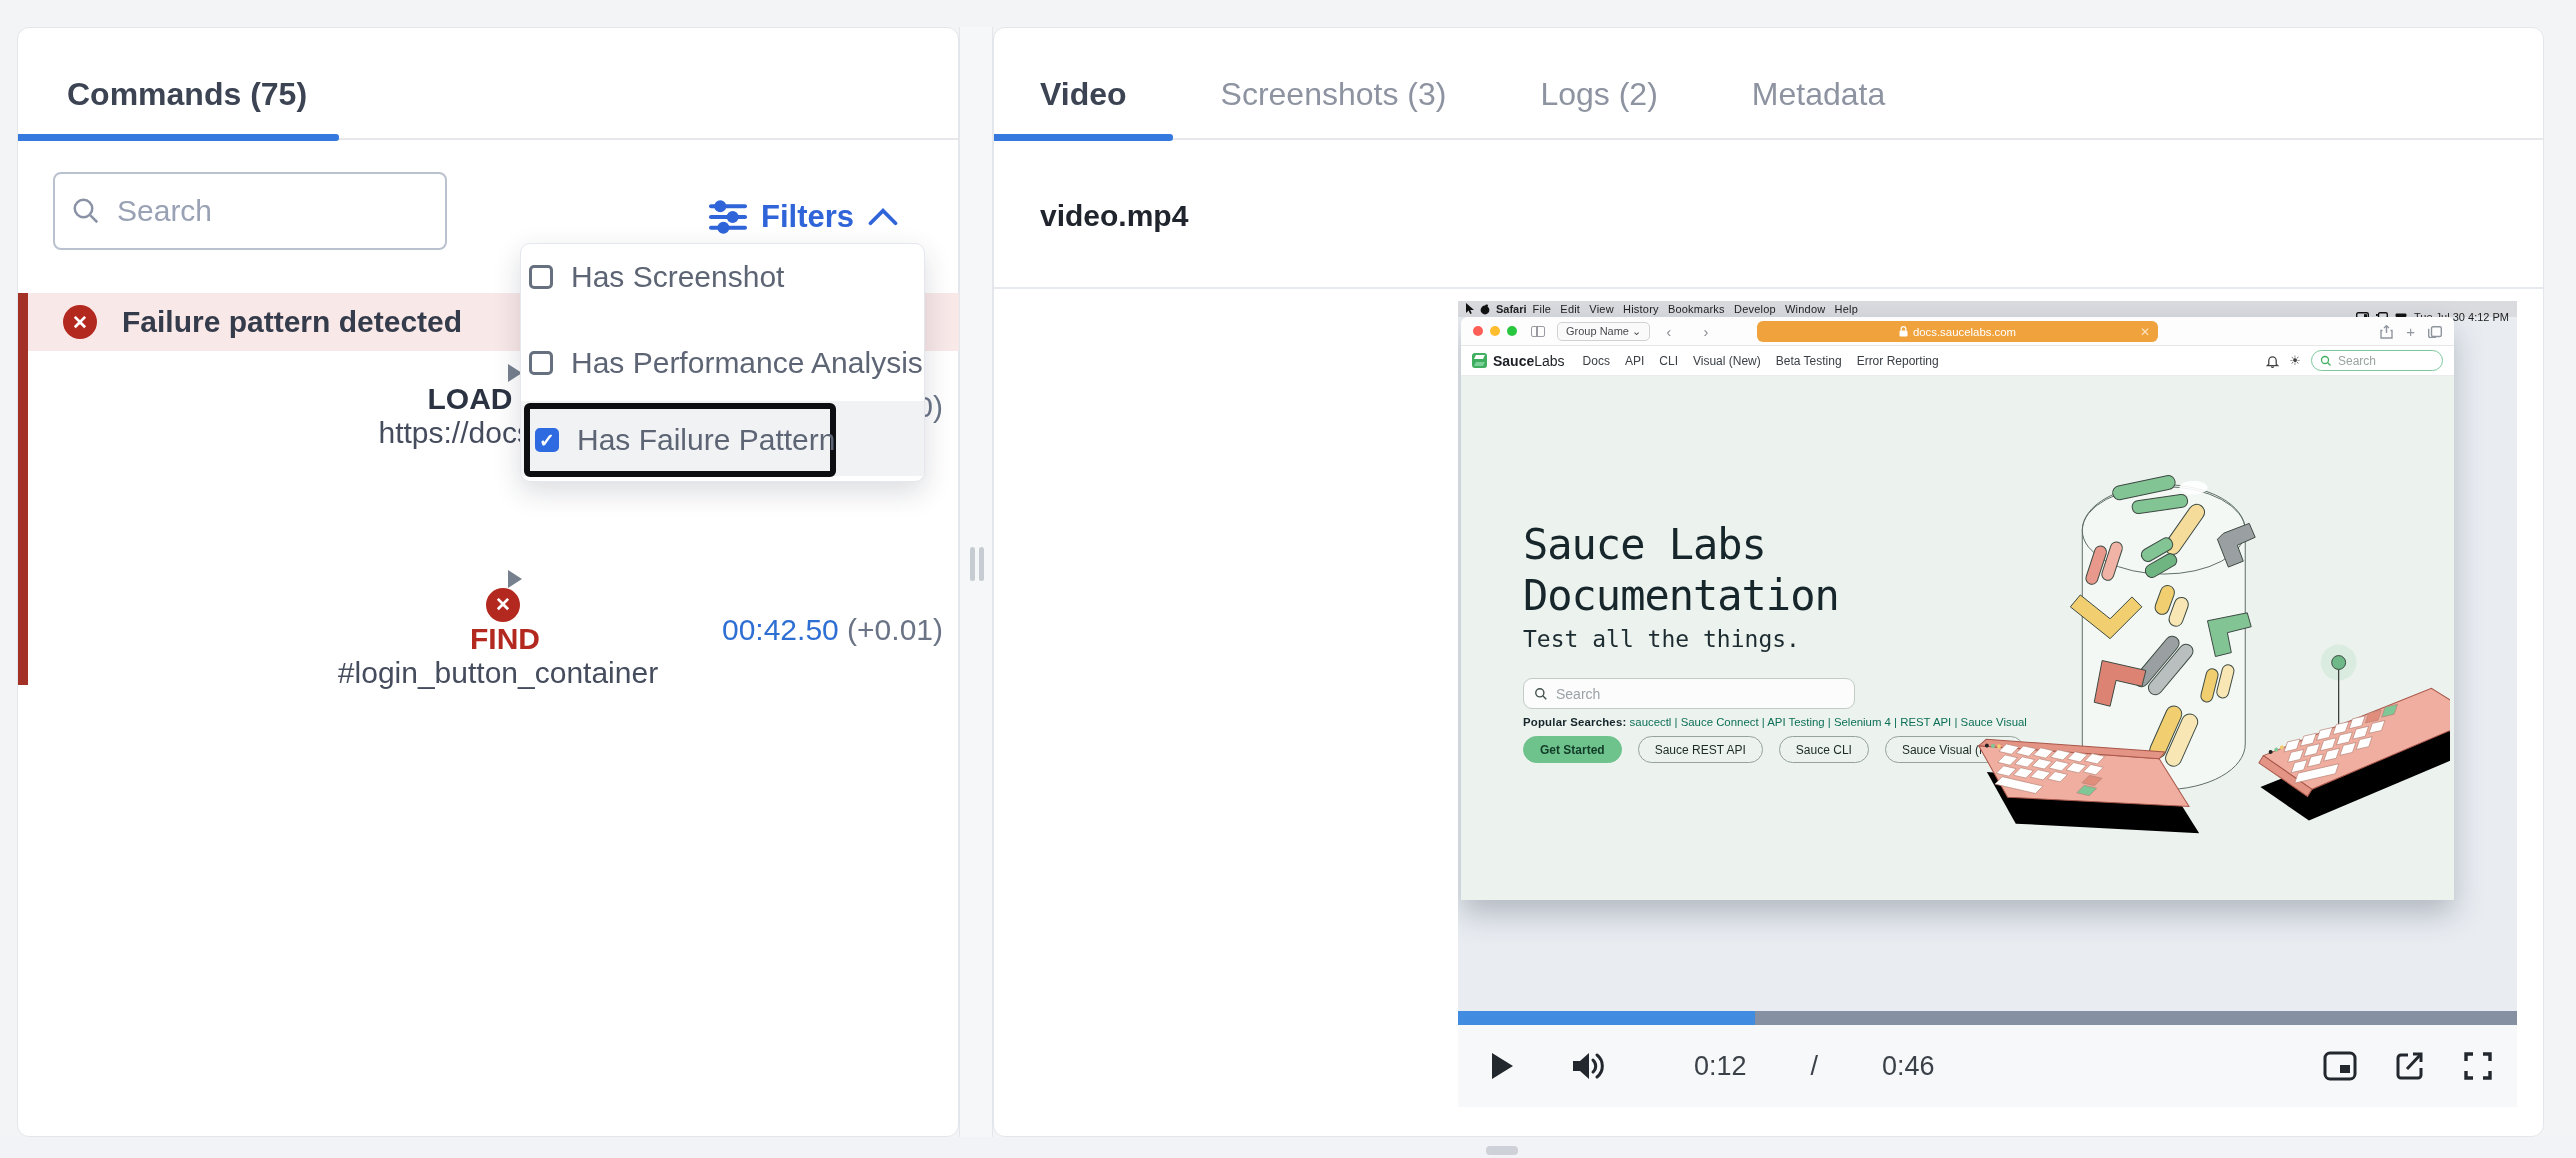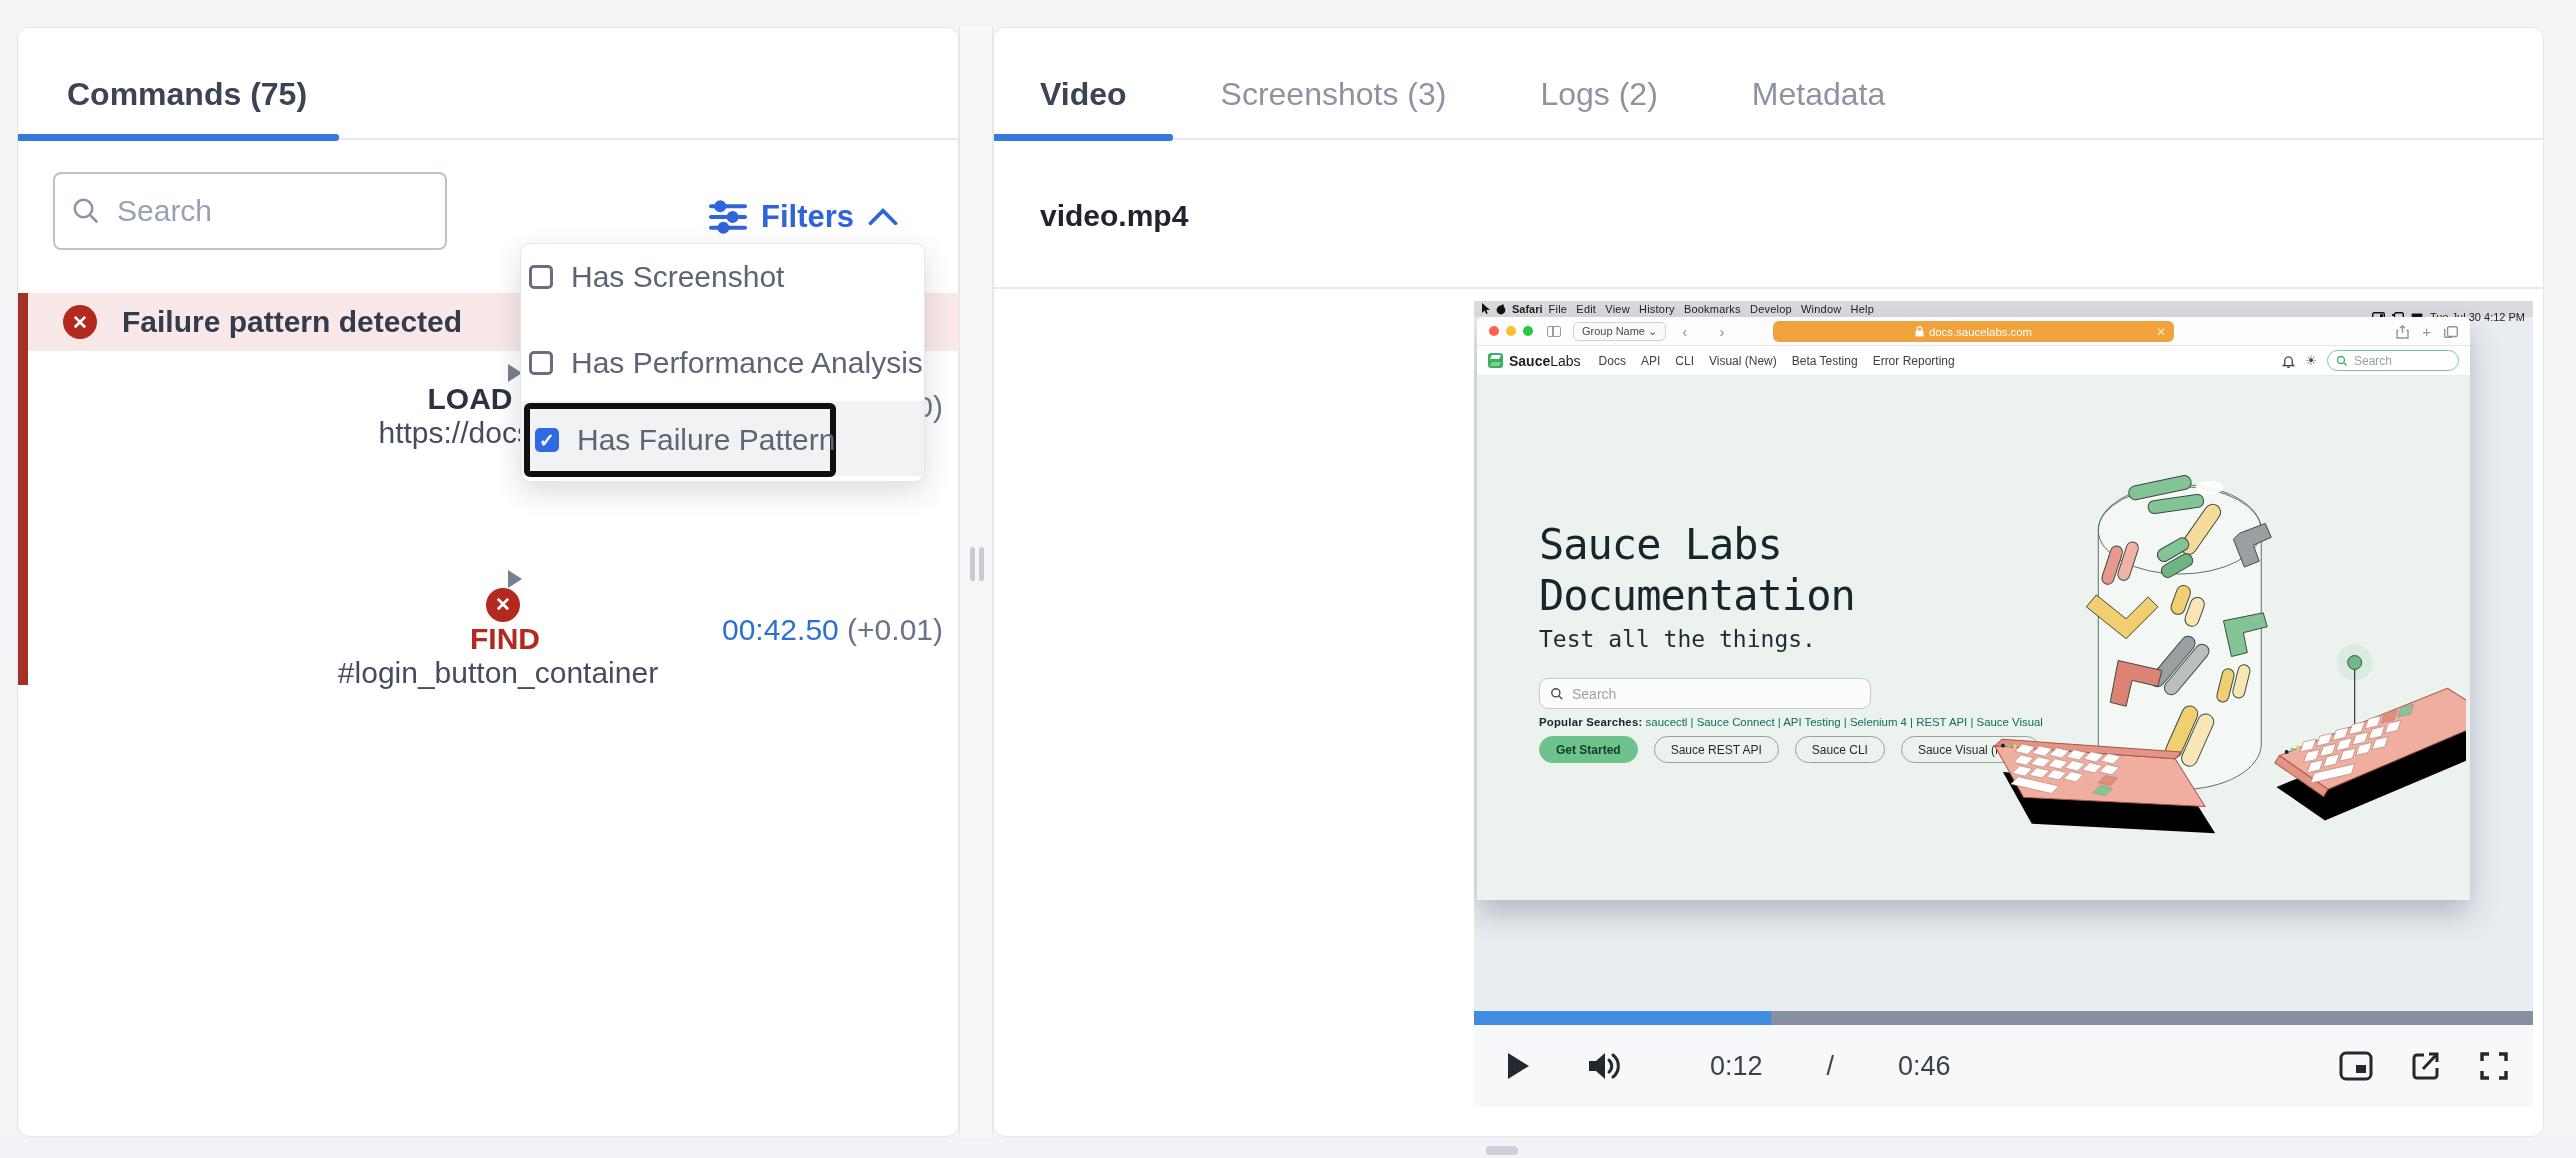--- a/index.html
+++ b/index.html
@@ -57,21 +57,21 @@
 
   
   .tabs { position:absolute; left:46px; top:48px; display:flex; gap:94px; }
   .tab { font-size:32px; color:#8d93a0; cursor:pointer; }
   .tab.active { color:#3c4454; font-weight:bold; }
   #right-card .blue-underline { left:0; width:179px; }
   .file-title { position:absolute; left:46px; top:171px; font-size:30px; font-weight:bold; color:#20242c; }
   .header-divider { position:absolute; left:0; right:0; top:259px; height:2px; background:#e6e9ee; }
 
   
-  .player { position:absolute; left:480px; top:273px; width:1059px; height:833px; }
+  .player { position:absolute; left:464px; top:273px; width:1059px; height:833px; }
   .video-area { position:absolute; left:0; top:0; width:1059px; height:710px; background:#e9edf2; overflow:hidden; }
 
   .menubar { position:absolute; left:0; top:0; width:100%; height:16px; background:#d9dbdf; display:flex; align-items:center; font-size:11px; color:#222; padding:0 8px; }
   .menubar .app { font-weight:bold; margin:0 6px; }
   .menubar .items { letter-spacing:0.2px; word-spacing:6px; }
   .menubar .right { margin-left:auto; display:flex; align-items:center; gap:7px; color:#222;margin-top:16px; }
   .menubar .clock { font-size:11px; }
 
   .mac-window { position:absolute; left:3px; top:16px; width:993px; height:583px; background:#fff; border-radius:7px 7px 0 0; box-shadow:0 14px 30px rgba(40,50,70,.28); overflow:hidden; }
   .toolbar { position:absolute; left:0; top:0; width:100%; height:29px; background:#fdfdfd; border-bottom:1px solid #e7e7e7; display:flex; align-items:center; }

